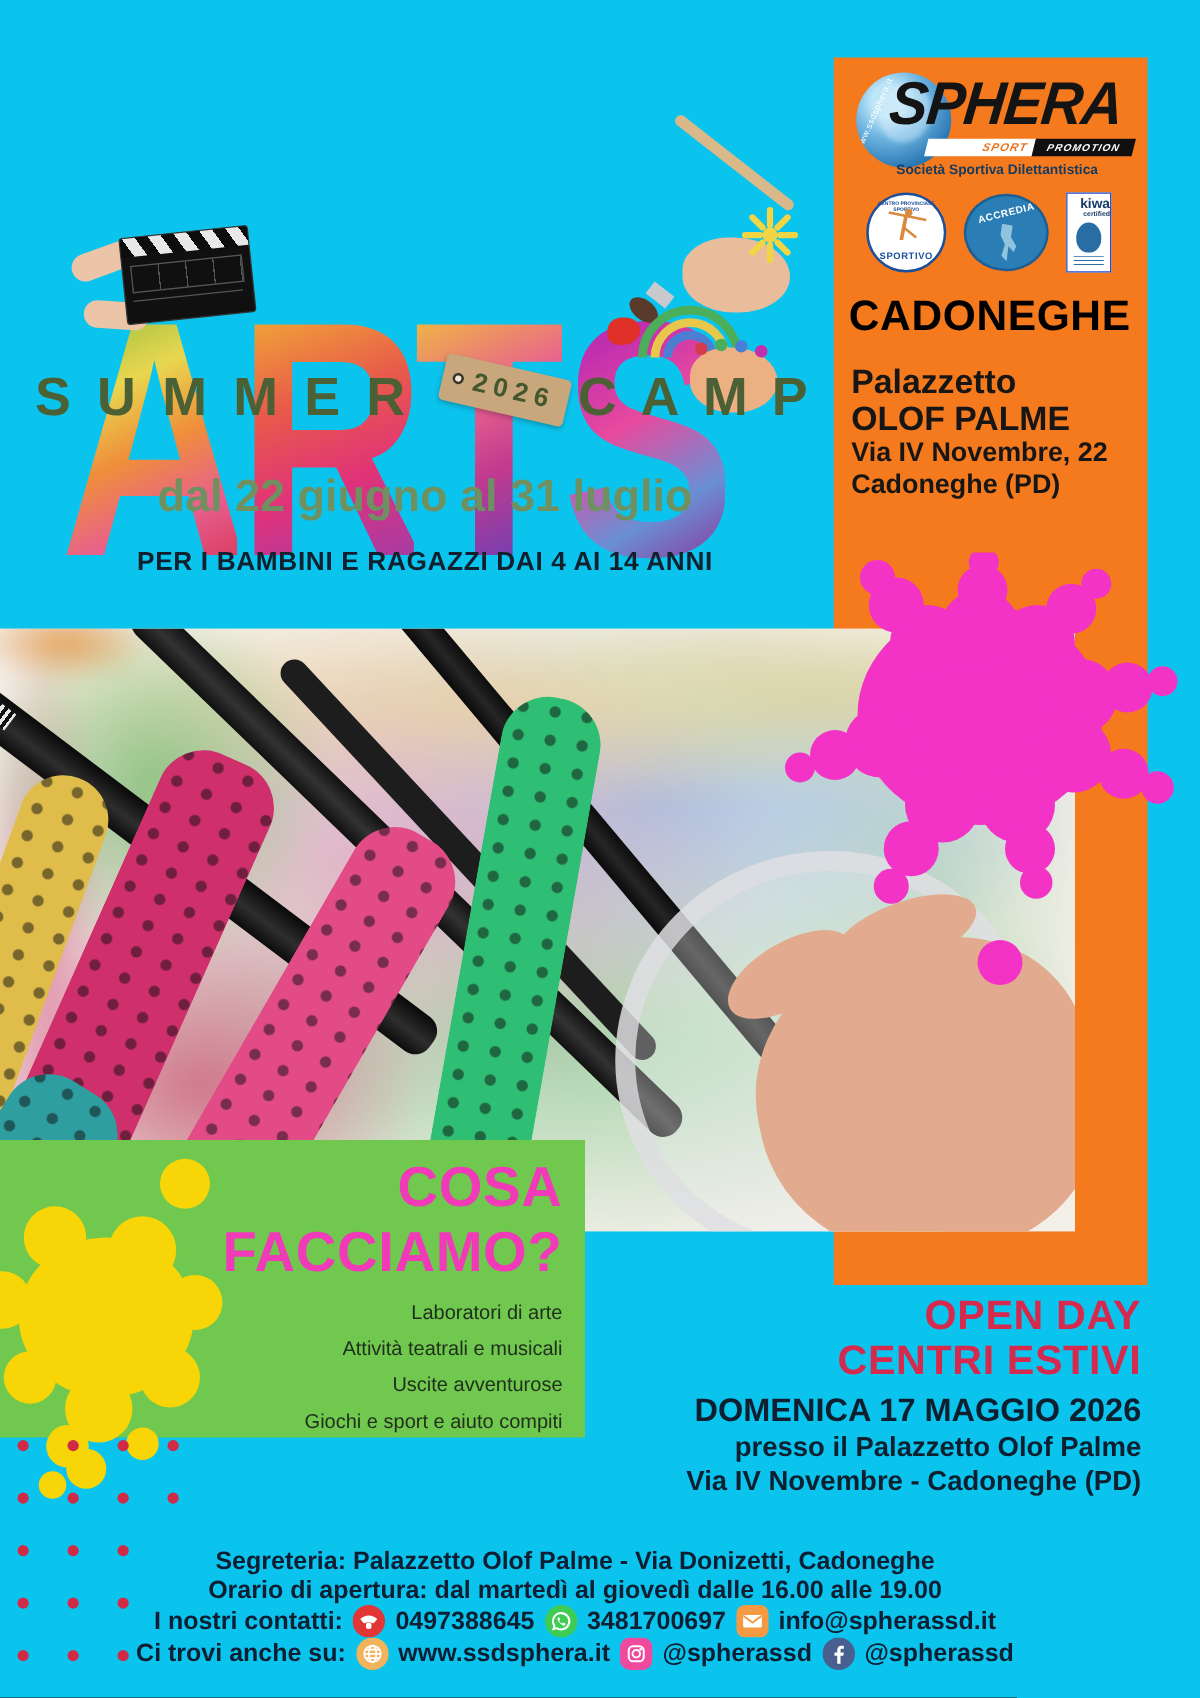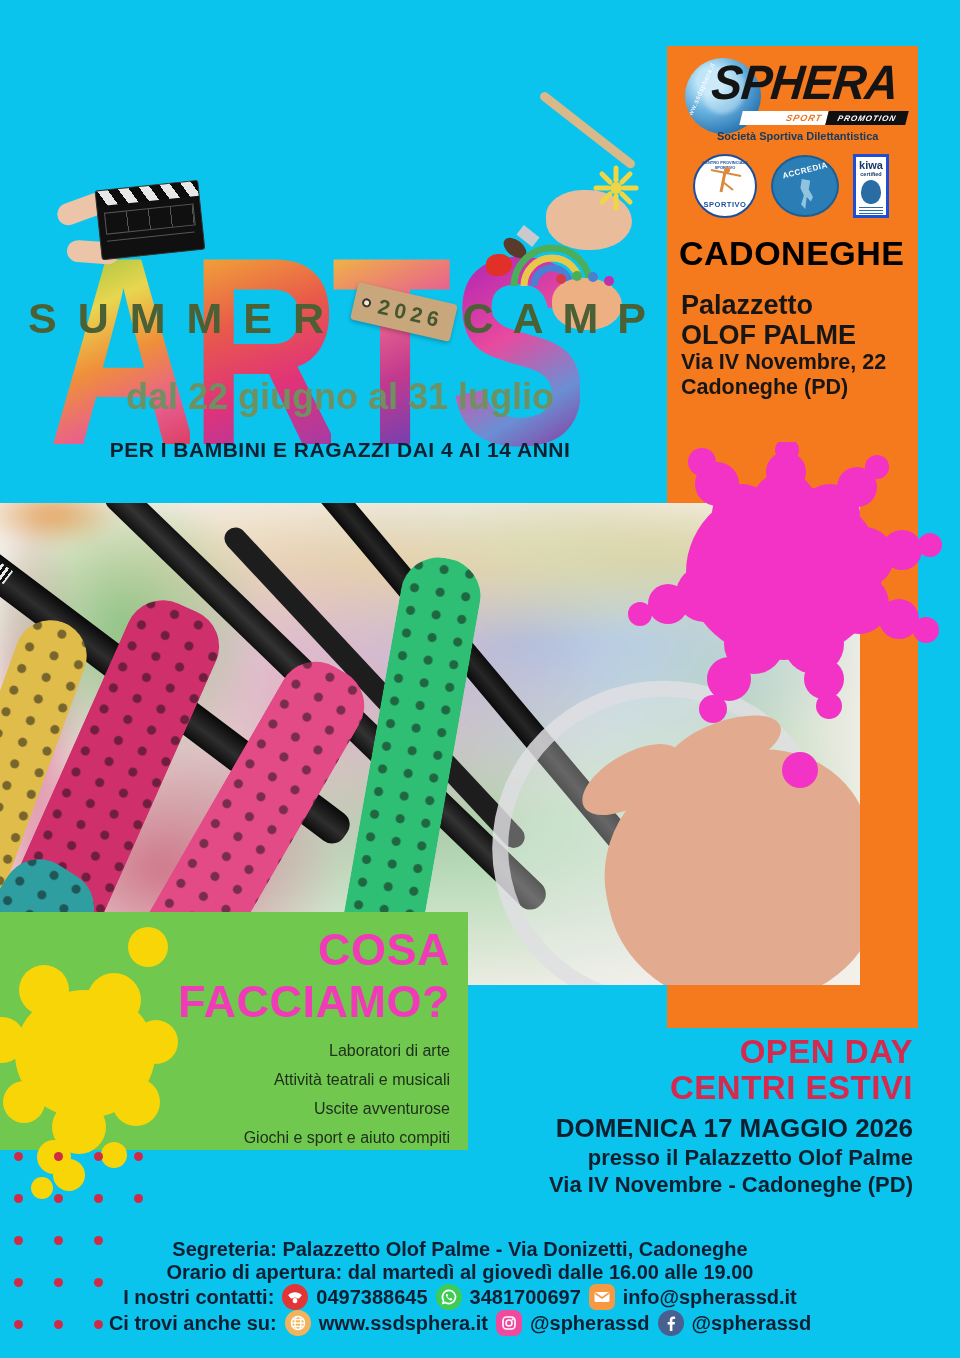--- a/index.html
+++ b/index.html
@@ -29,21 +29,21 @@
   
   .certs{position:absolute;left:26px;top:106px;width:200px;height:68px;display:flex;gap:14px;align-items:center;}
   .cert-libertas{position:relative;width:64px;height:64px;border-radius:50%;background:#fff;border:2px solid #1b4f9c;box-sizing:border-box;}
   .cert-libertas .fig{position:absolute;left:14px;top:10px;width:34px;height:30px;}
   .cert-libertas .txt-top{position:absolute;left:0;top:4px;width:100%;text-align:center;font-size:4px;color:#1b4f9c;font-weight:bold;}
   .cert-libertas .txt{position:absolute;left:0;bottom:7px;width:100%;text-align:center;font-size:7.5px;font-weight:bold;color:#1b4f9c;letter-spacing:.5px;}
   .cert-accredia{position:relative;width:68px;height:62px;border-radius:50%;background:#2a7db5;border:2px solid #1b5f94;box-sizing:border-box;}
   .cert-accredia .txt{position:absolute;left:0;top:9px;width:100%;text-align:center;font-size:8px;font-weight:bold;color:#fff;letter-spacing:.5px;transform:rotate(-14deg);}
   .cert-accredia .italy{position:absolute;left:26px;top:22px;width:14px;height:30px;background:#8fc3de;
          clip-path:polygon(20% 0,80% 5%,70% 35%,100% 60%,85% 75%,55% 60%,45% 100%,15% 85%,35% 55%,10% 30%);}
-  .cert-kiwa{position:relative;width:36px;height:64px;background:#fff;border:3px solid #1d4ed8;box-sizing:border-box;text-align:center;}
+  .cert-kiwa{position:relative;width:36px;height:64px;background:#fff;border:1px solid #1d4ed8;box-sizing:border-box;text-align:right;}
   .cert-kiwa .k1{font-size:11px;font-weight:bold;color:#163a68;line-height:12px;margin-top:2px;}
   .cert-kiwa .k2{font-size:5.5px;font-weight:bold;color:#163a68;line-height:6px;}
   .cert-kiwa .seal{margin:3px auto 0;width:20px;height:24px;border-radius:50% 50% 45% 45%;background:#2a6da5;}
   .cert-kiwa .lines{margin:3px auto 0;width:24px;height:8px;
          background:repeating-linear-gradient(#2a6da5 0 1px,transparent 1px 3px);}
 
   
   .city{position:absolute;left:12px;top:188px;font-size:34px;font-weight:800;color:#000000;letter-spacing:.5px;}
   .venue{position:absolute;left:14px;top:244px;color:#161616;}
   .venue .v1{font-size:27px;font-weight:600;line-height:30px;}

